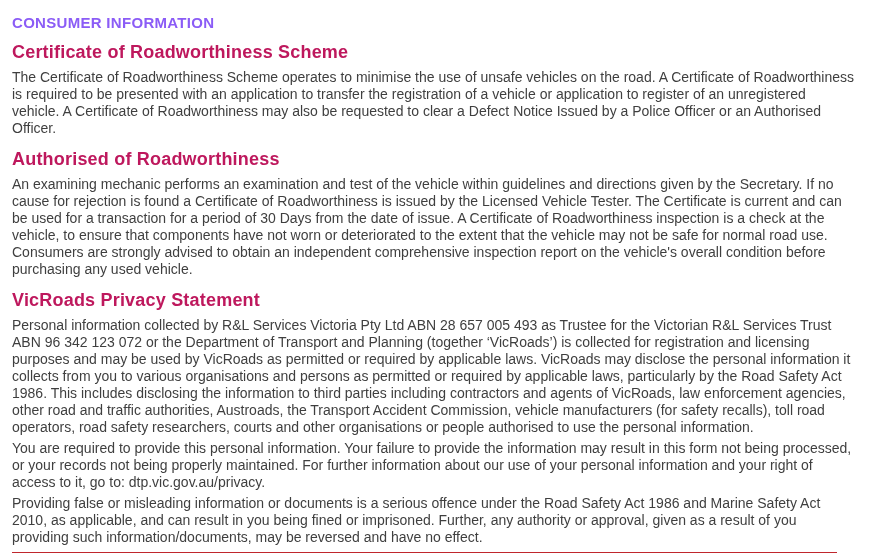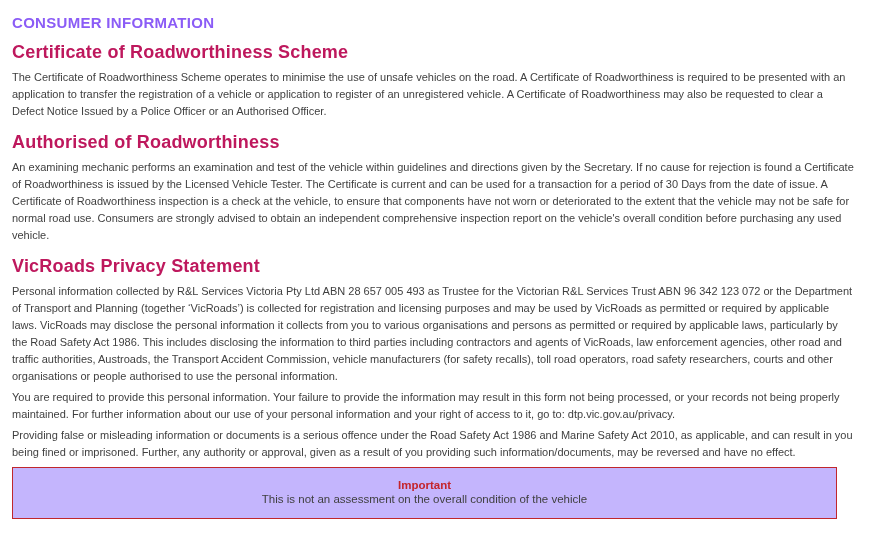--- a/index.html
+++ b/index.html
@@ -29,21 +29,21 @@
   .section-heading {
     margin: 13px 0 8px;
     color: #be185d;
     font-size: 18px;
     line-height: 18px;
     font-weight: bold;
     letter-spacing: 0.2px;
   }
   .para {
     margin: 0 0 4px;
-    font-size: 11px;
+    font-size: 14px;
     line-height: 17px;
     color: #3f3f3f;
     max-width: 852px;
   }
   .notice-box {
     box-sizing: border-box;
     width: 825px;
     margin-top: 6px;
     border: 1.5px solid #c0272d;
     padding: 10px 10px 12px;

